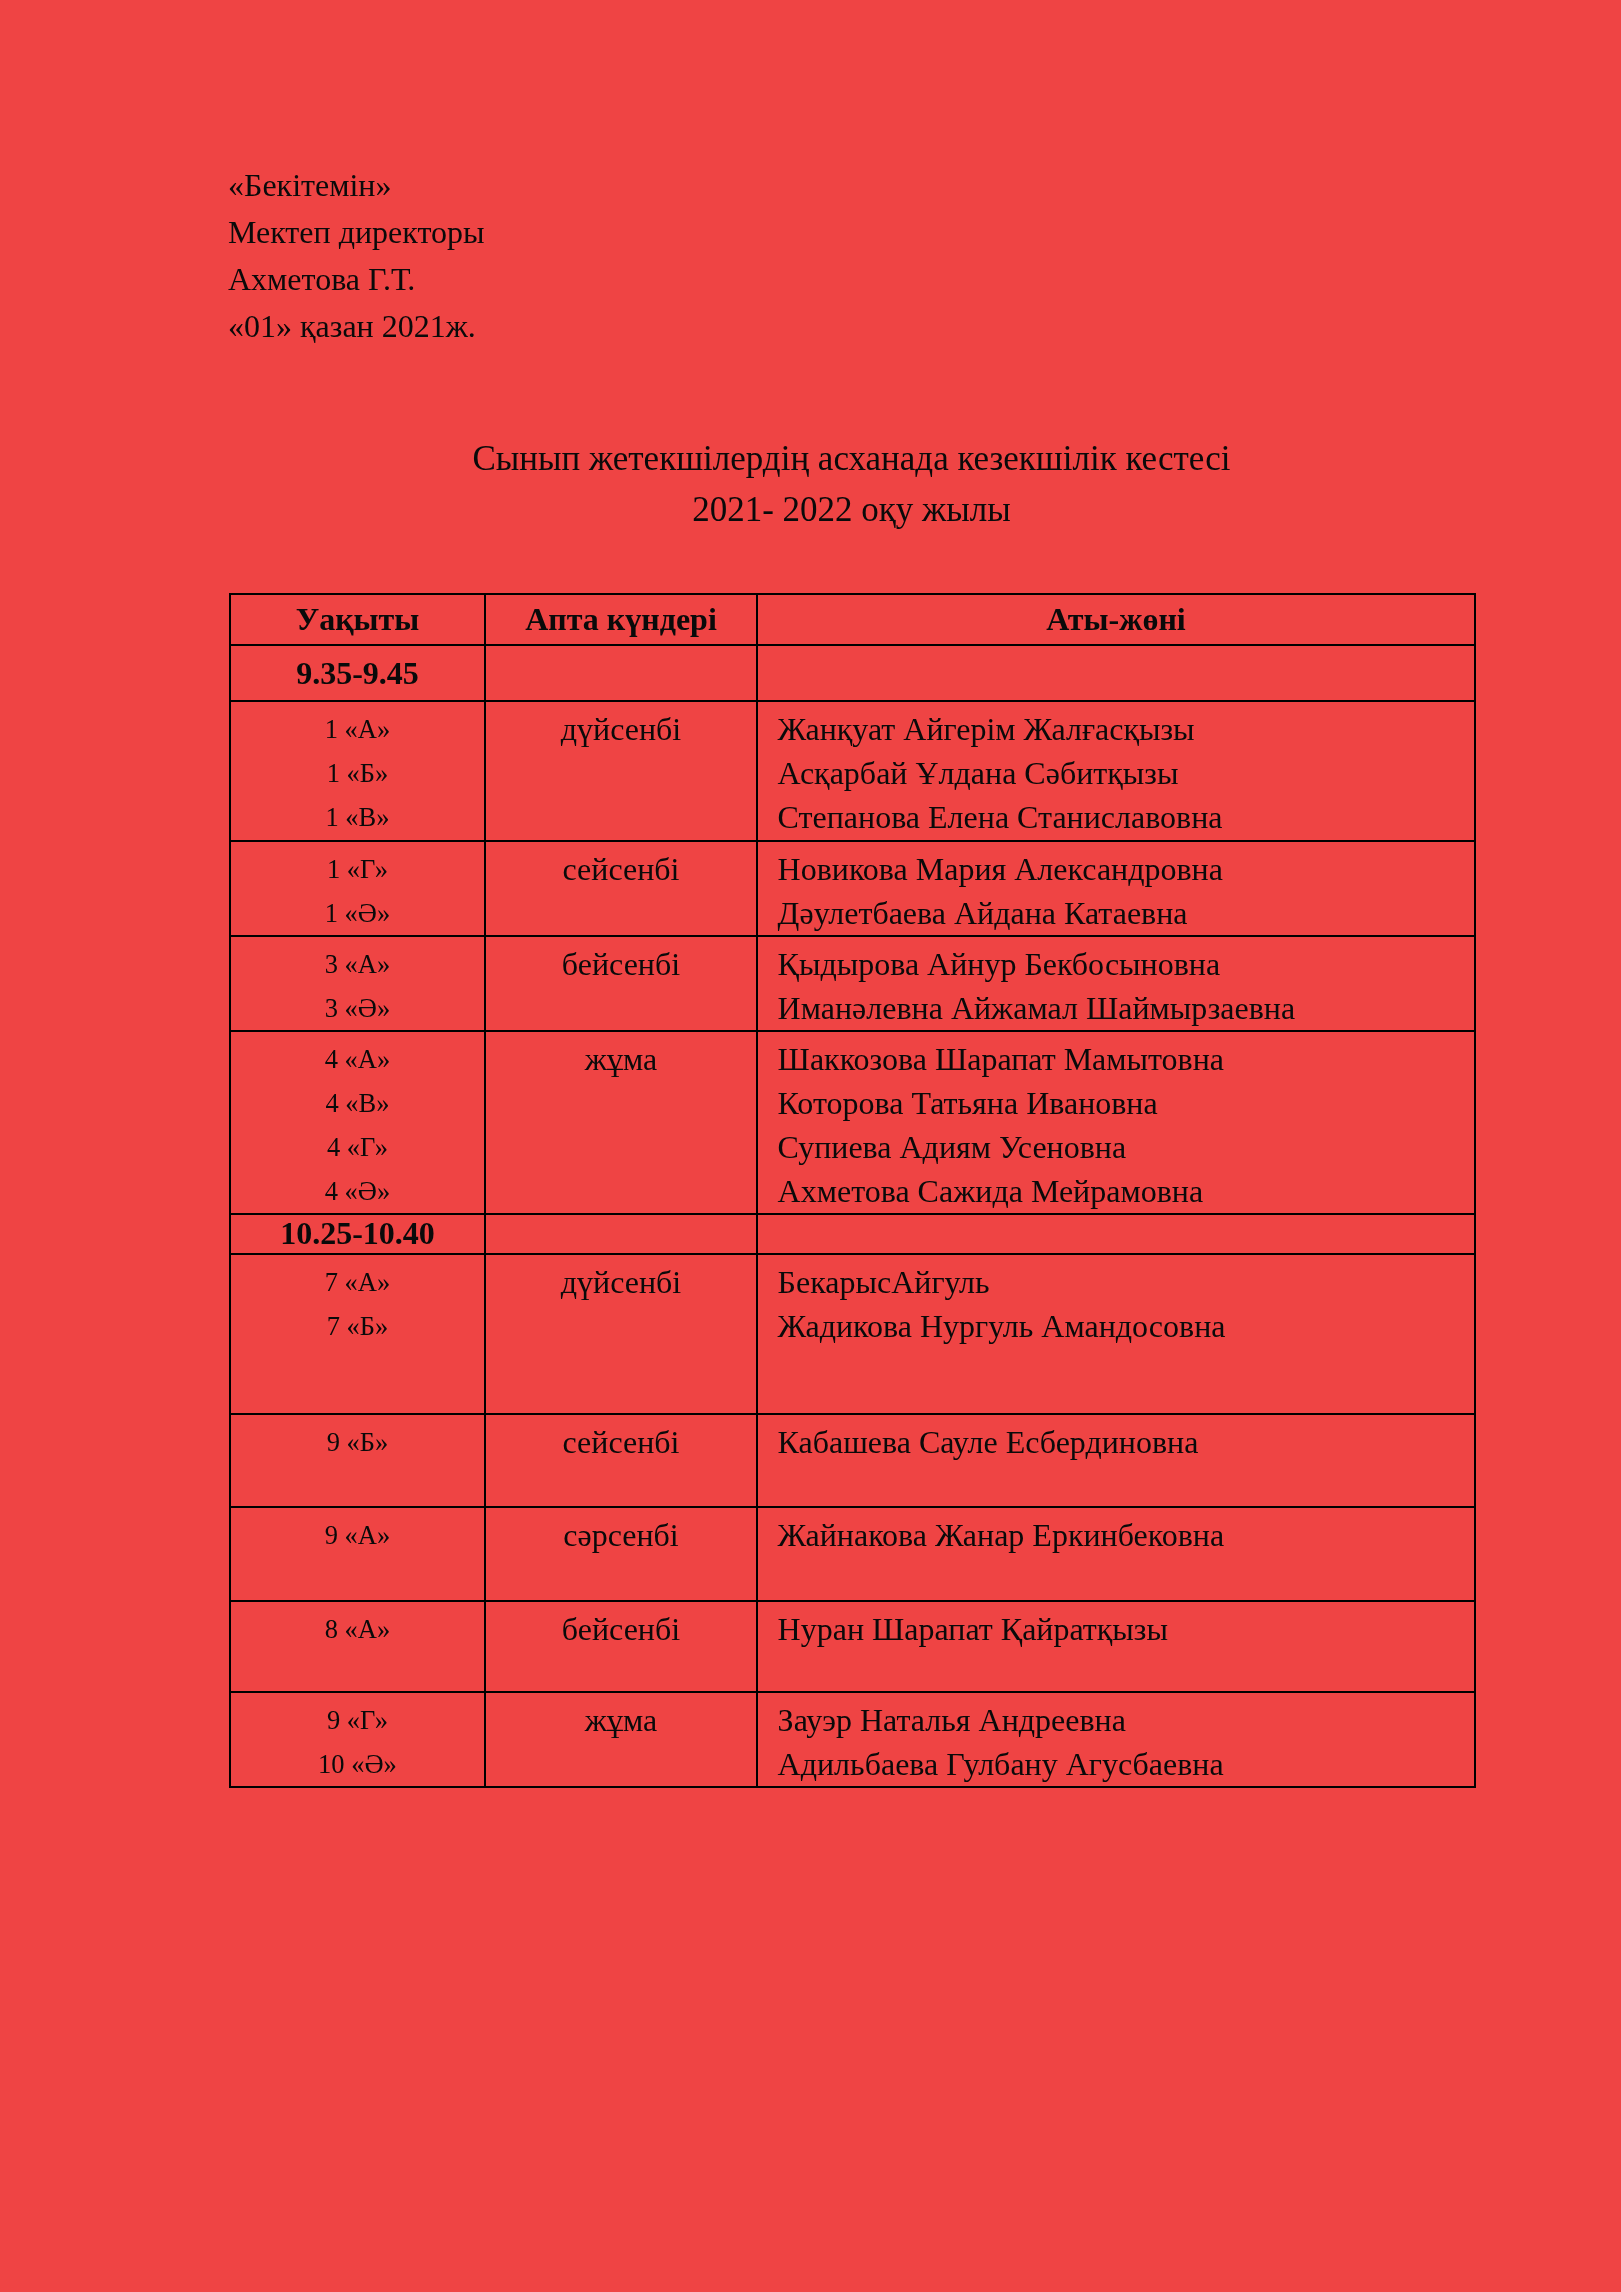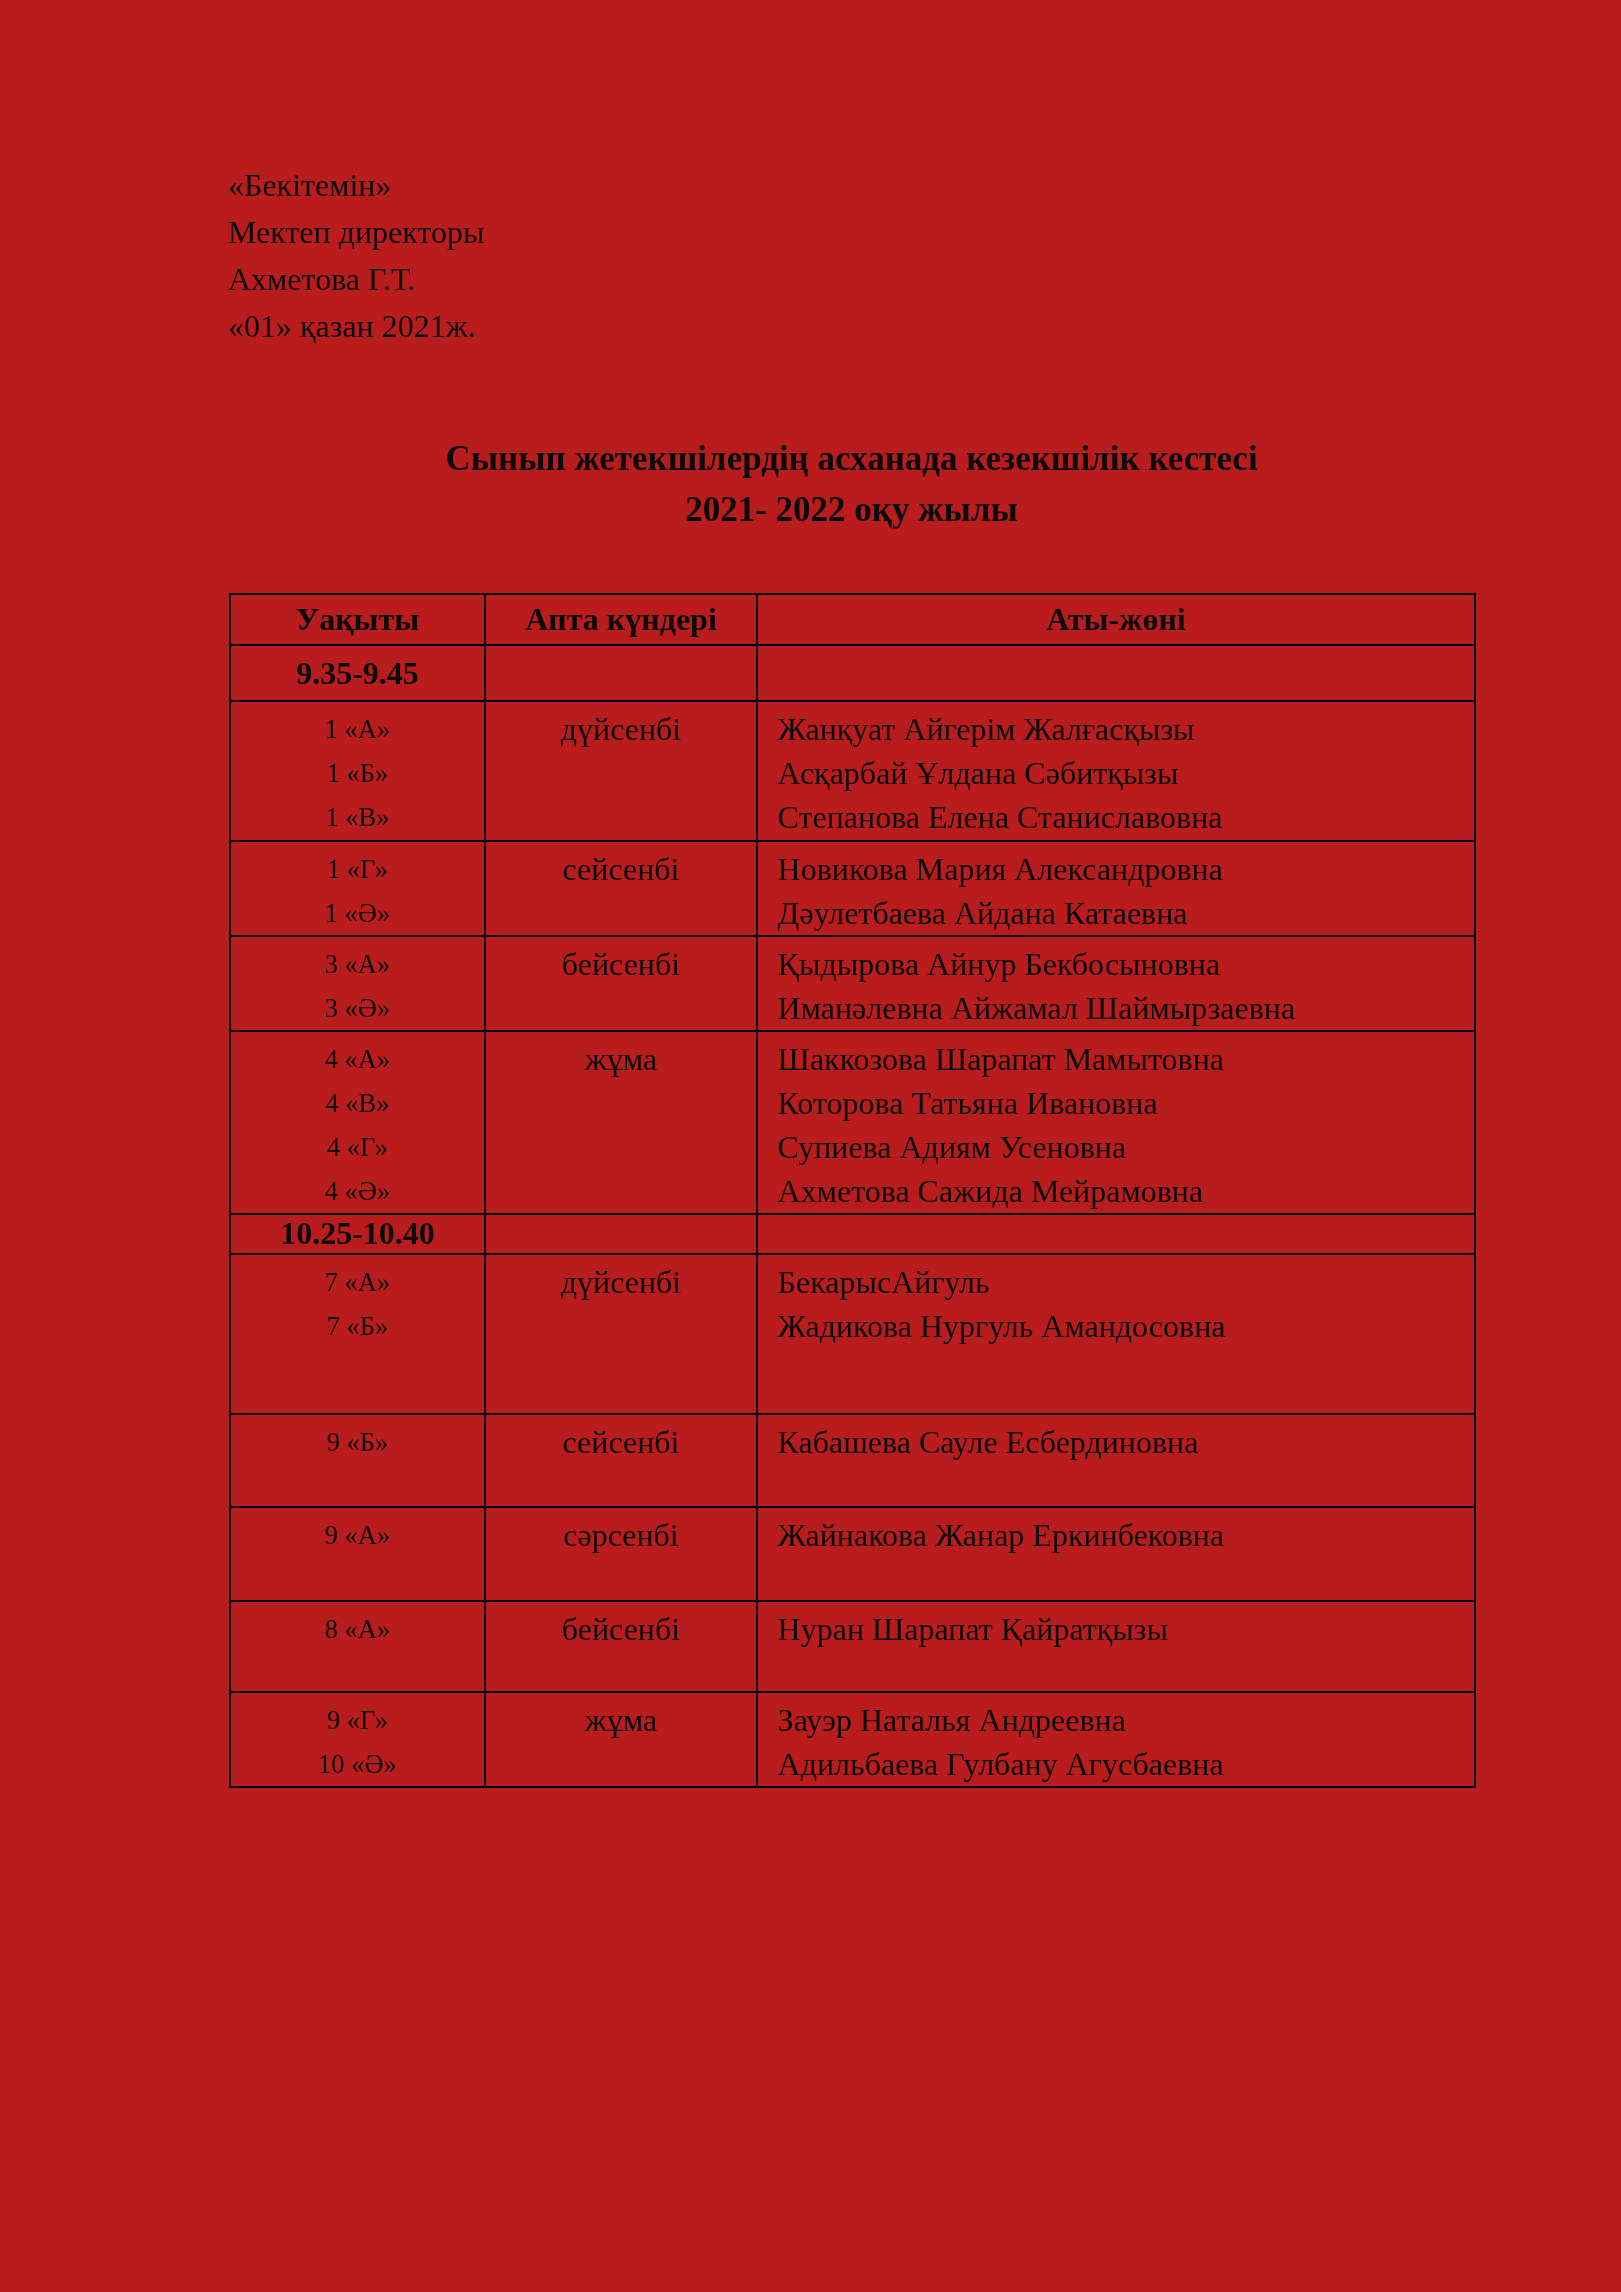--- a/index.html
+++ b/index.html
@@ -10,38 +10,38 @@
     width: 1621px;
     height: 2293px;
     background: #ffffff;
     position: relative;
     font-family: "Liberation Serif", "DejaVu Serif", serif;
     color: #0a0a0a;
   }
   .page {
     position: absolute;
     inset: 0;
-    background: #b91c1c;
+    background: #ef4444;
     overflow: hidden;
   }
   .approval {
     position: absolute;
     left: 228px;
     top: 162px;
     font-size: 32px;
     line-height: 47px;
     white-space: nowrap;
   }
   .title-block {
     position: absolute;
     left: 229px;
     top: 433px;
     width: 1245px;
     text-align: center;
-    font-weight: 700;
+    font-weight: 400;
     font-size: 35px;
     line-height: 51px;
   }
   table.duty-table {
     position: absolute;
     left: 229px;
     top: 593px;
     width: 1245px;
     border-collapse: collapse;
     table-layout: fixed;

